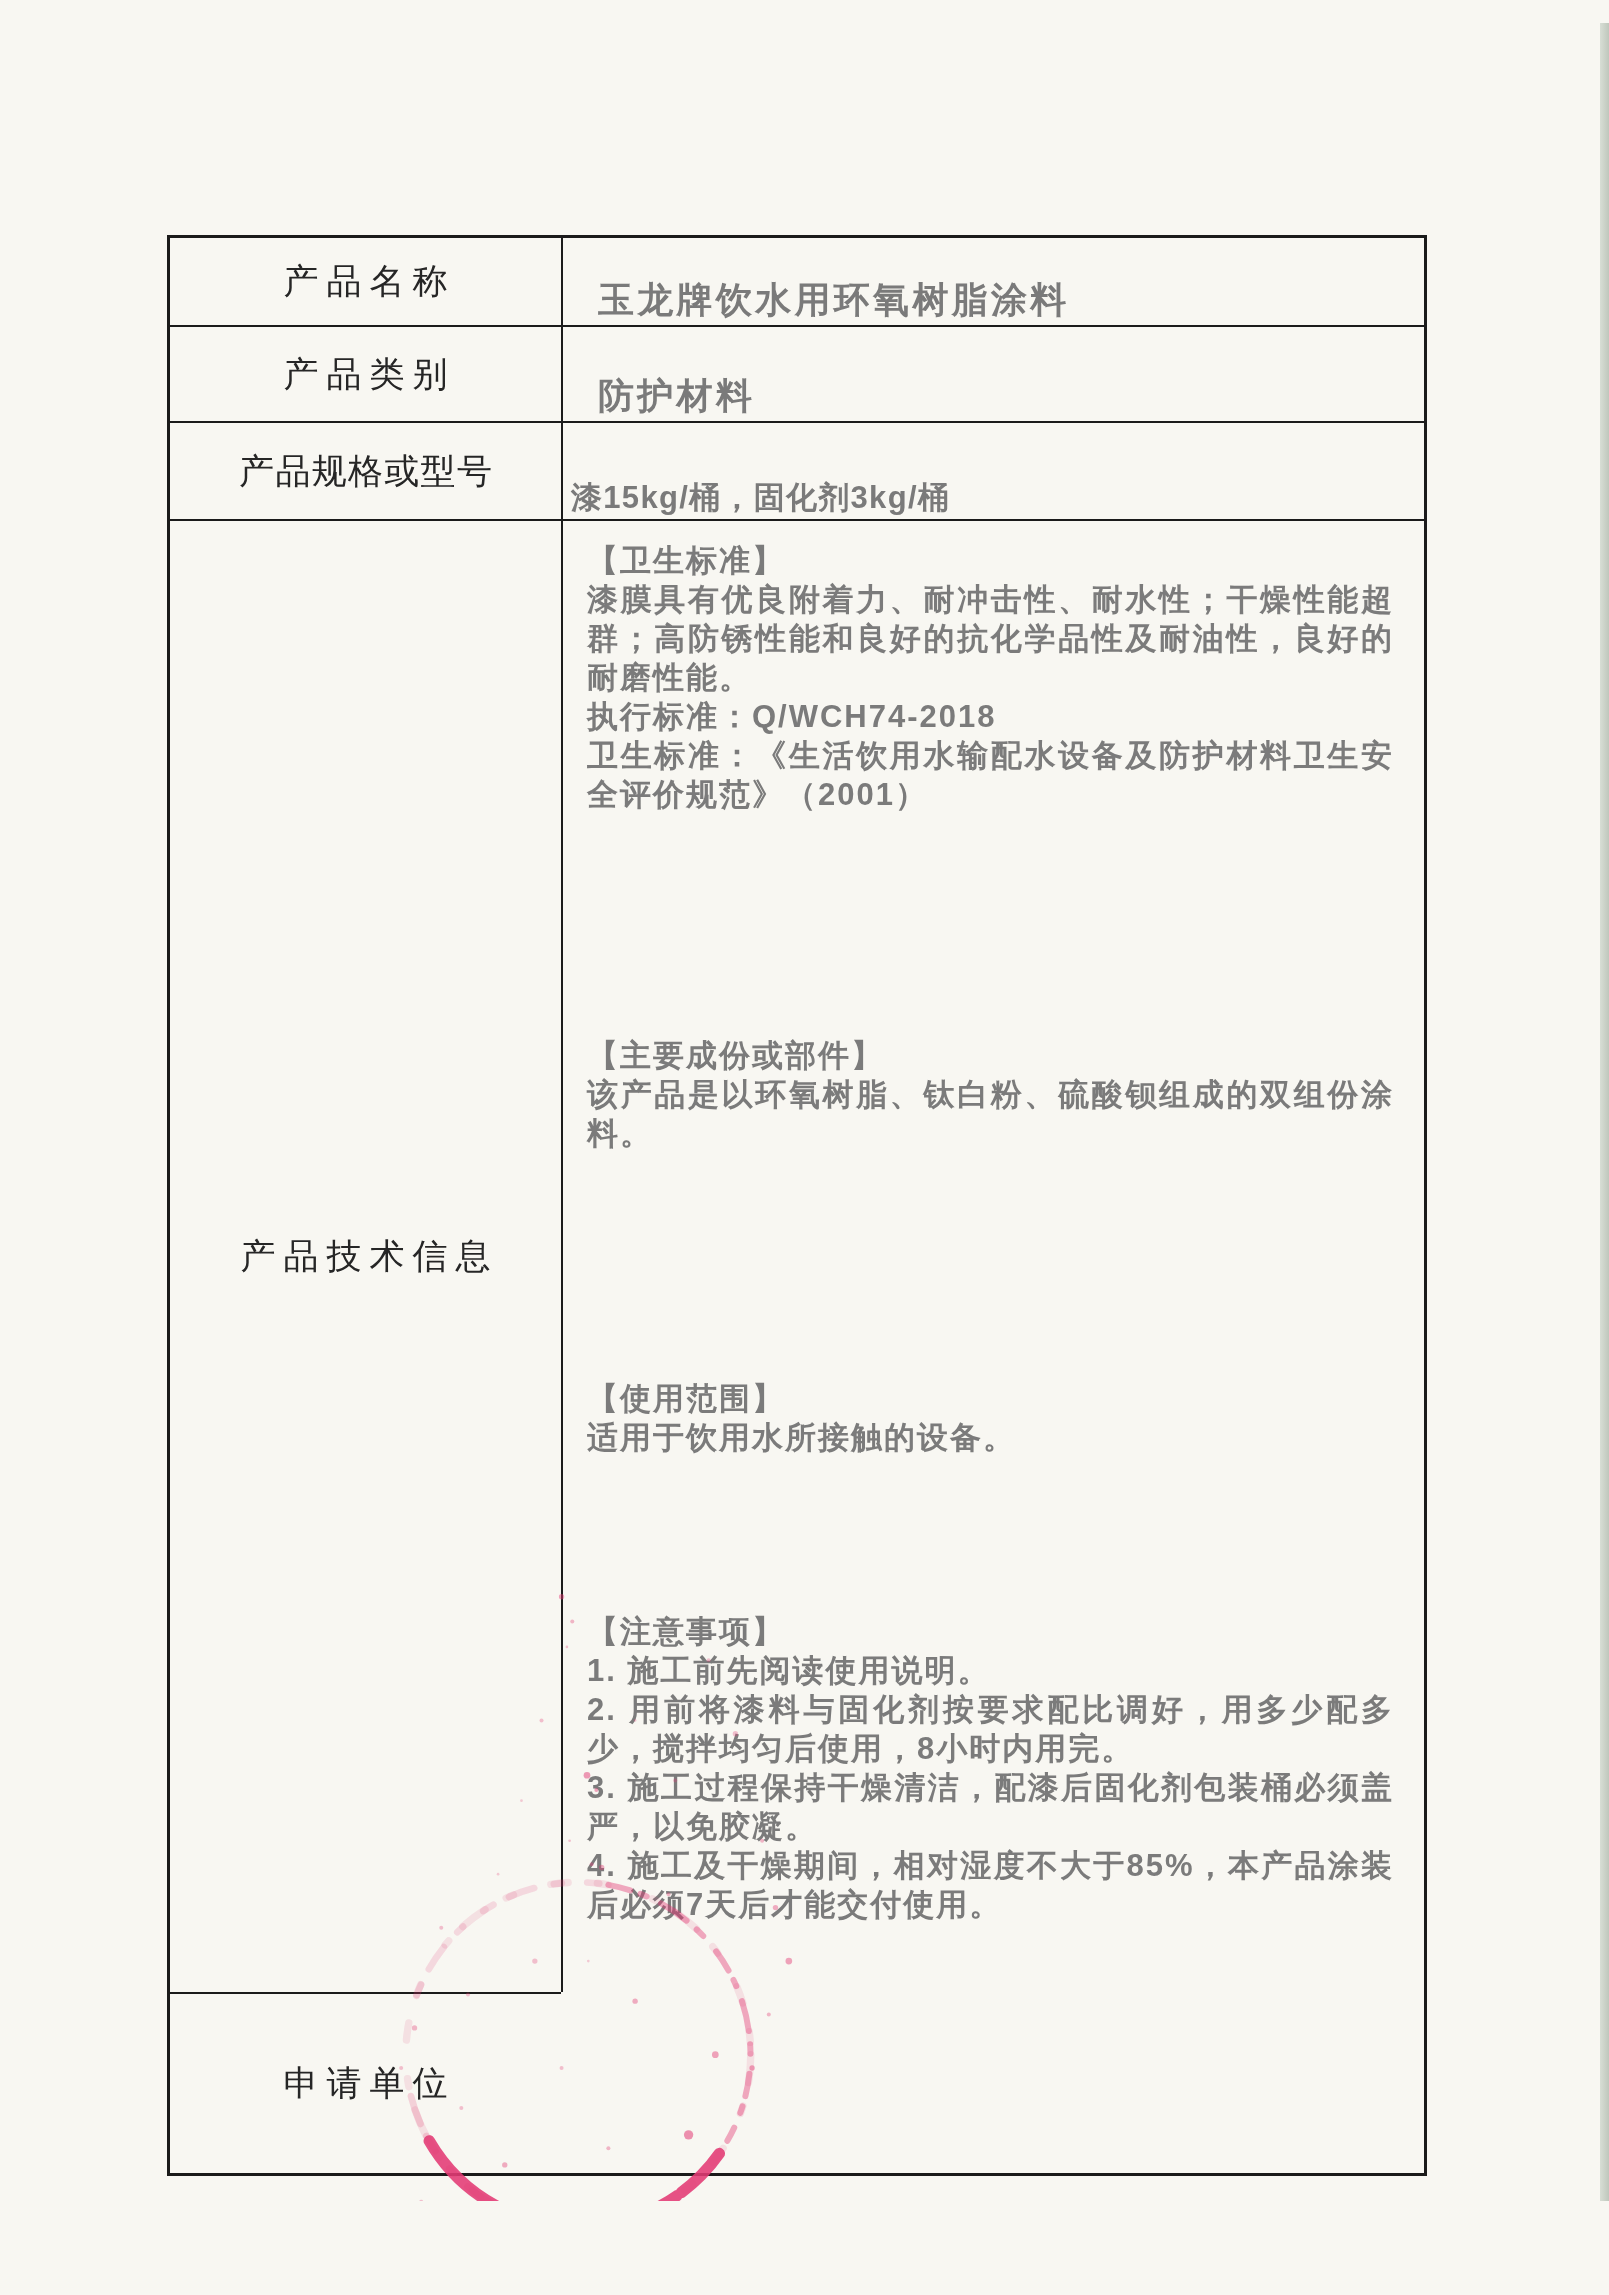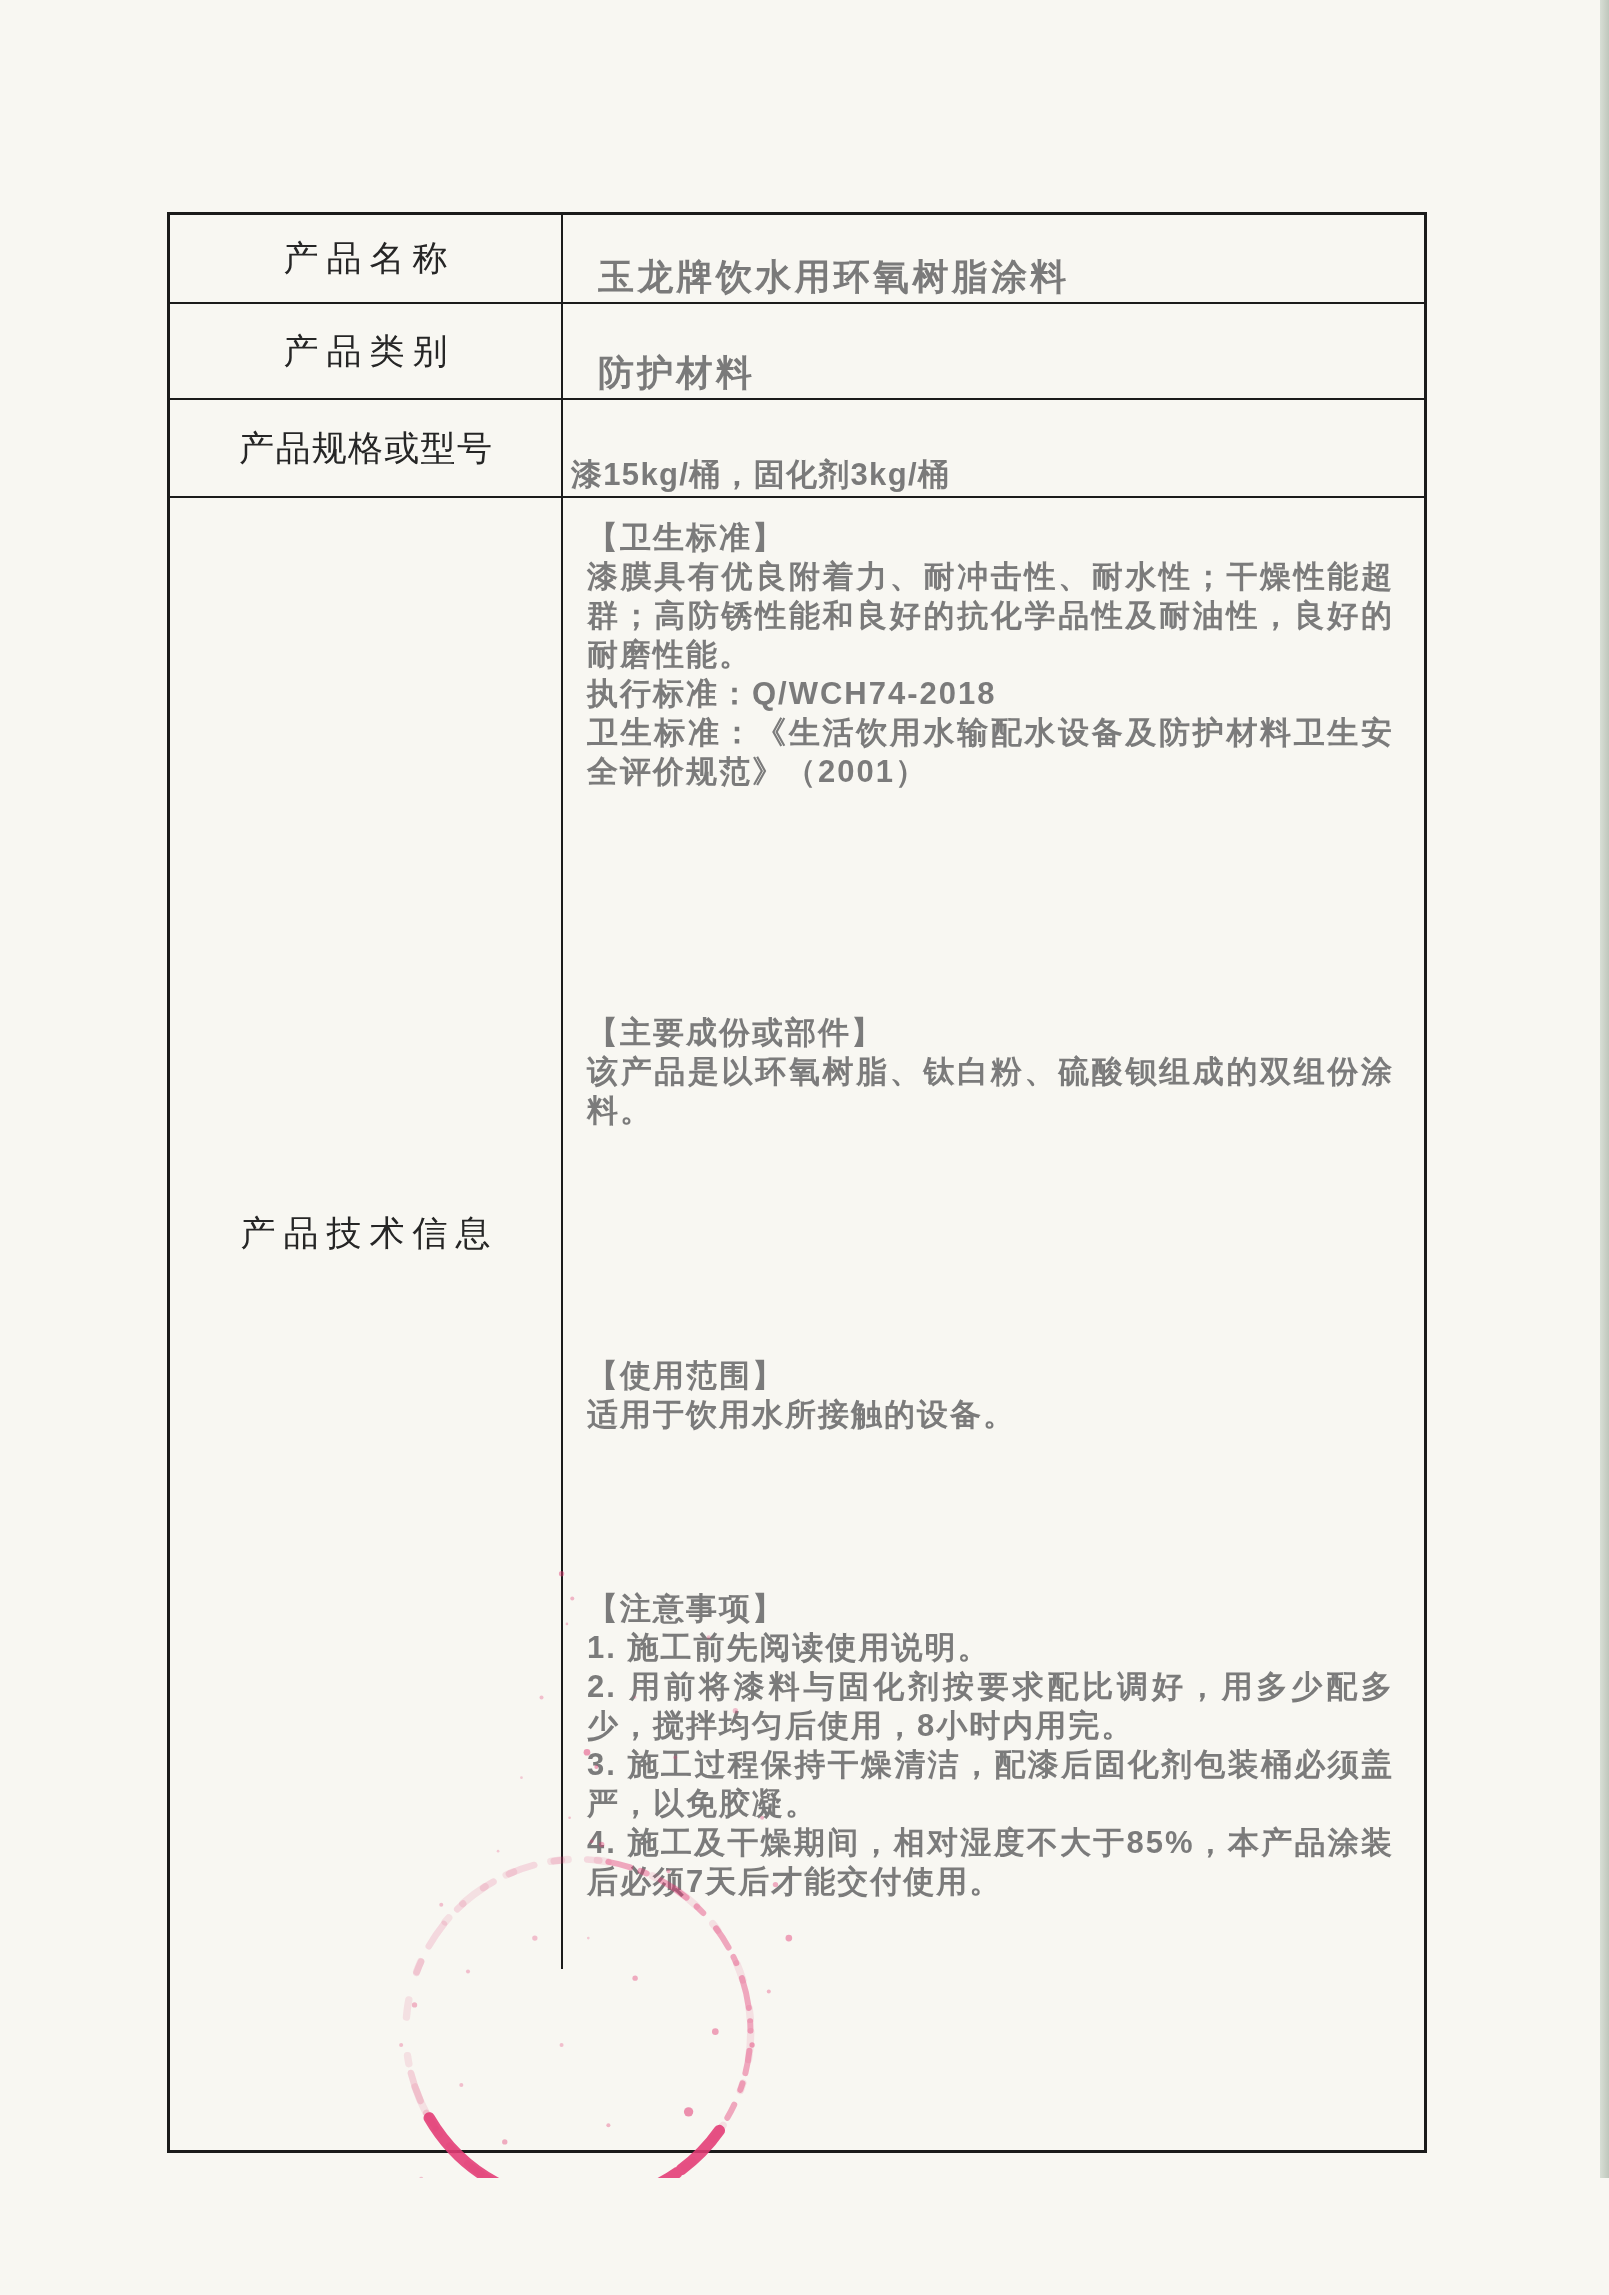--- a/index.html
+++ b/index.html
@@ -2,20 +2,21 @@
 <html style="font-size:10.7px"><head>
 <meta charset="utf-8">
 <style>
   html,body{margin:0;padding:0;background:#f8f7f2;}
   .page{
     position:relative;
     width:1609px;height:2178px;
     background:#f8f7f2;
     overflow:hidden;
     font-family:"Liberation Sans","DejaVu Sans",sans-serif;
+    margin-top:23px;
   }
   
   .edge-band{
     position:absolute;right:0;top:0;width:8.7px;height:2295px;
     background:linear-gradient(to right,#d8ded5,#bfc7bc);
   }
   
   .doc-table{
     position:absolute;left:167px;top:212px;
     width:1260px;height:1941px;
@@ -117,20 +118,23 @@
       <div class="tech-sec sec-notes">
         <div class="sec-heading">【注意事项】</div>
         <div>1. 施工前先阅读使用说明。</div>
         <div>2. 用前将漆料与固化剂按要求配比调好，用多少配多少，搅拌均匀后使用，8小时内用完。</div>
         <div>3. 施工过程保持干燥清洁，配漆后固化剂包装桶必须盖严，以免胶凝。</div>
         <div>4. 施工及干燥期间，相对湿度不大于85%，本产品涂装后必须7天后才能交付使用。</div>
       </div>
 
     </div>
 
+    <div class="cell hline label-cell">
+      <span>申请单位</span>
+    </div>
 
   </div>
 
   <svg class="stamp" viewBox="0 0 700 1140" xmlns="http://www.w3.org/2000/svg">
     <g fill="none" stroke="#e23a74" stroke-linecap="round">
 
       <circle cx="325" cy="740" r="258" stroke-width="11" opacity="0.12" stroke-dasharray="42 36 12 58 26 44 16 70 8 30"></circle>
 
       <path d="M 102 869 A 258 258 0 0 0 536 888" stroke-width="17" opacity="0.88" stroke-dasharray="150 10 60 6 200 8 90"></path>
 

